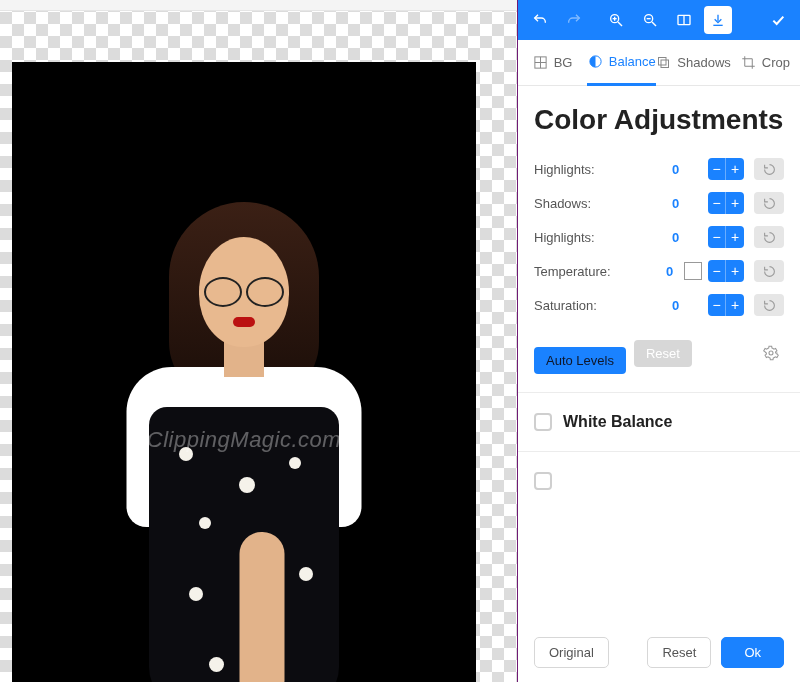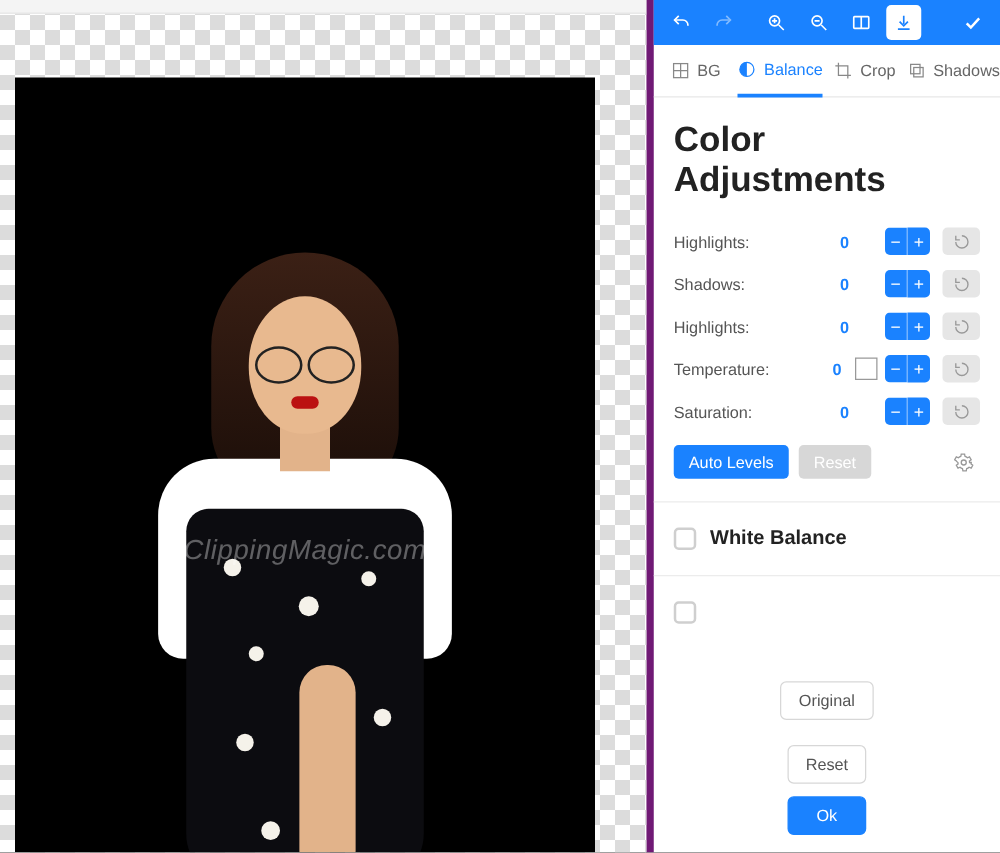--- a/index.html
+++ b/index.html
@@ -47,21 +47,21 @@
   .watermark{
     position:absolute; top:365px; left:50%; transform:translateX(-50%);
     color:rgba(255,255,255,0.35); font-size:22px; font-weight:500;
     font-style:italic; letter-spacing:0.5px; white-space:nowrap;
   }
 
   
   .side {
     width: 283px;
     display:flex; flex-direction:column;
-    border-left:6px solid #701a75;
+    border-left:1px solid #701a75;
     background:#fff;
   }
   .topbar {
     height:40px; background:#1a82ff;
     display:flex; align-items:center; padding:0 8px;
   }
   .topbar .grp{display:flex; gap:6px; align-items:center;}
   .topbar .sp{flex:1;}
   .ticon{width:28px;height:28px;display:flex;align-items:center;justify-content:center;color:#fff;border-radius:4px;}
   .ticon svg{width:16px;height:16px;stroke:#fff;fill:none;stroke-width:2;}
@@ -85,32 +85,32 @@
   .swatch{width:18px;height:18px;border:1px solid #999;margin-right:6px;}
   .pm{display:flex;margin-right:10px;}
   .pm button{width:18px;height:22px;border:none;background:#1a82ff;color:#fff;font-size:14px;line-height:1;cursor:pointer;}
   .pm button:first-child{border-radius:4px 0 0 4px;border-right:1px solid rgba(255,255,255,.35);}
   .pm button:last-child{border-radius:0 4px 4px 0;}
   .reset-mini{width:30px;height:22px;border:none;border-radius:4px;background:#e6e6e6;display:flex;align-items:center;justify-content:center;cursor:pointer;}
   .reset-mini svg{width:13px;height:13px;stroke:#999;fill:none;stroke-width:2;}
 
   .btnrow{display:flex;align-items:center;gap:8px;margin:10px 0 18px 0;}
   .btn{border:none;border-radius:4px;padding:6px 12px;font-size:13px;cursor:pointer;}
-  .btn.primary{background:#1a82ff;color:#ffffff;}
+  .btn.primary{background:#1a82ff;color:#0f172a;margin-top:15px;}
   .btn.muted{background:#d7d7d7;color:#fff;}
   .gear{margin-left:auto;width:26px;height:26px;display:flex;align-items:center;justify-content:center;}
   .gear svg{width:16px;height:16px;stroke:#999;fill:none;stroke-width:1.6;}
 
   hr.sep{border:none;border-top:1px solid #ececec;margin:0 -16px;}
 
   .check-row{display:flex;align-items:center;gap:11px;padding:20px 0;}
   .cbox{width:18px;height:18px;border:2px solid #cfcfcf;border-radius:4px;}
   .check-row .txt{font-size:16px;font-weight:600;color:#222;}
 
-  .footer{display:flex;gap:10px;align-items:center;padding:14px 16px;flex-direction:column;}
+  .footer{display:flex;gap:10px;align-items:center;padding:14px 16px;}
   .fbtn{border:1px solid #d7d7d7;background:#fff;border-radius:5px;padding:7px 14px;font-size:13px;color:#555;cursor:pointer;}
   .fbtn.primary{background:#1a82ff;border-color:#1a82ff;color:#fff;padding:7px 22px;}
   .footer .sp{flex:1;}
 </style>
 </head>
 <body>
 
 <div class="canvas-area">
   <div class="image-slot">
     <div class="figure">
@@ -204,31 +204,31 @@
     </div>
     <div class="tab active">
       <svg viewBox="0 0 24 24">
           <circle cx="12" cy="12" r="9"></circle>
           <path d="M12 3a9 9 0 000 18" fill="#1a82ff" stroke="none"></path>
         </svg>
       <span>Balance</span>
     </div>
     <div class="tab">
       <svg viewBox="0 0 24 24">
+          <rect x="4" y="4" width="12" height="12"></rect>
+          <rect x="8" y="8" width="12" height="12"></rect>
+        </svg>
+      <span>Shadows</span>
+    </div>
+    <div class="tab">
+      <svg viewBox="0 0 24 24">
           <path d="M6 2v16h16"></path>
           <path d="M18 22V6H2"></path>
         </svg>
       <span>Crop</span>
-    </div>
-    <div class="tab">
-      <svg viewBox="0 0 24 24">
-          <rect x="4" y="4" width="12" height="12"></rect>
-          <rect x="8" y="8" width="12" height="12"></rect>
-        </svg>
-      <span>Shadows</span>
     </div>
   </div>
 
   <div class="panel-body">
     <h2 class="title">Color Adjustments</h2>
 
     <div class="row">
       <span class="lbl">Highlights:</span>
       <span class="val">0</span>
       <div class="pm">

